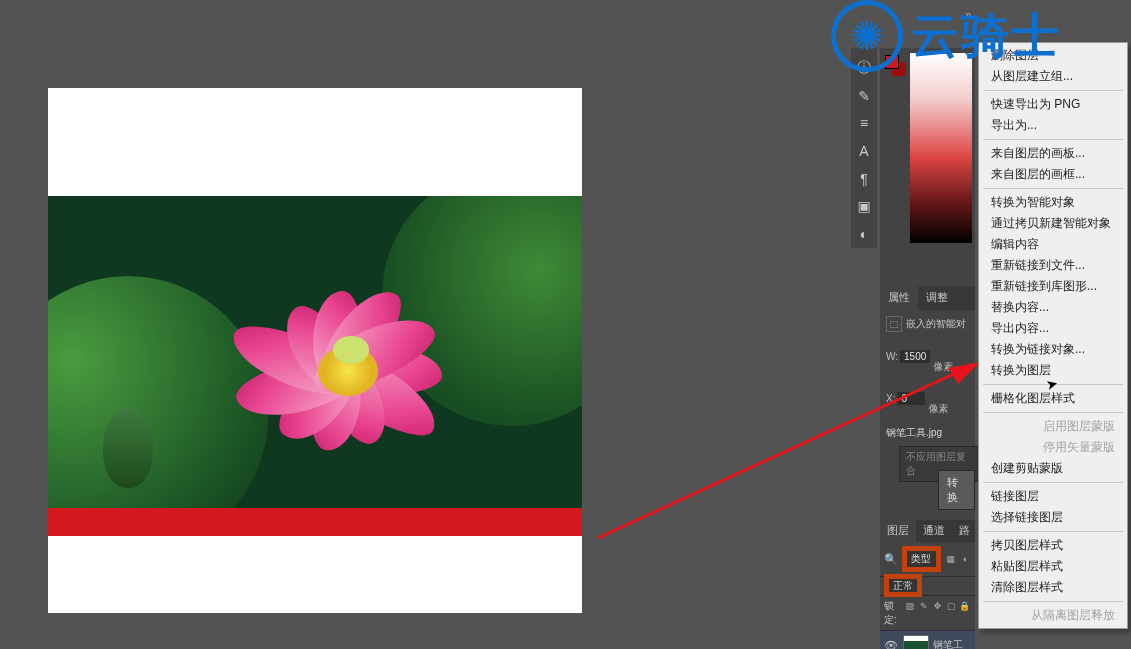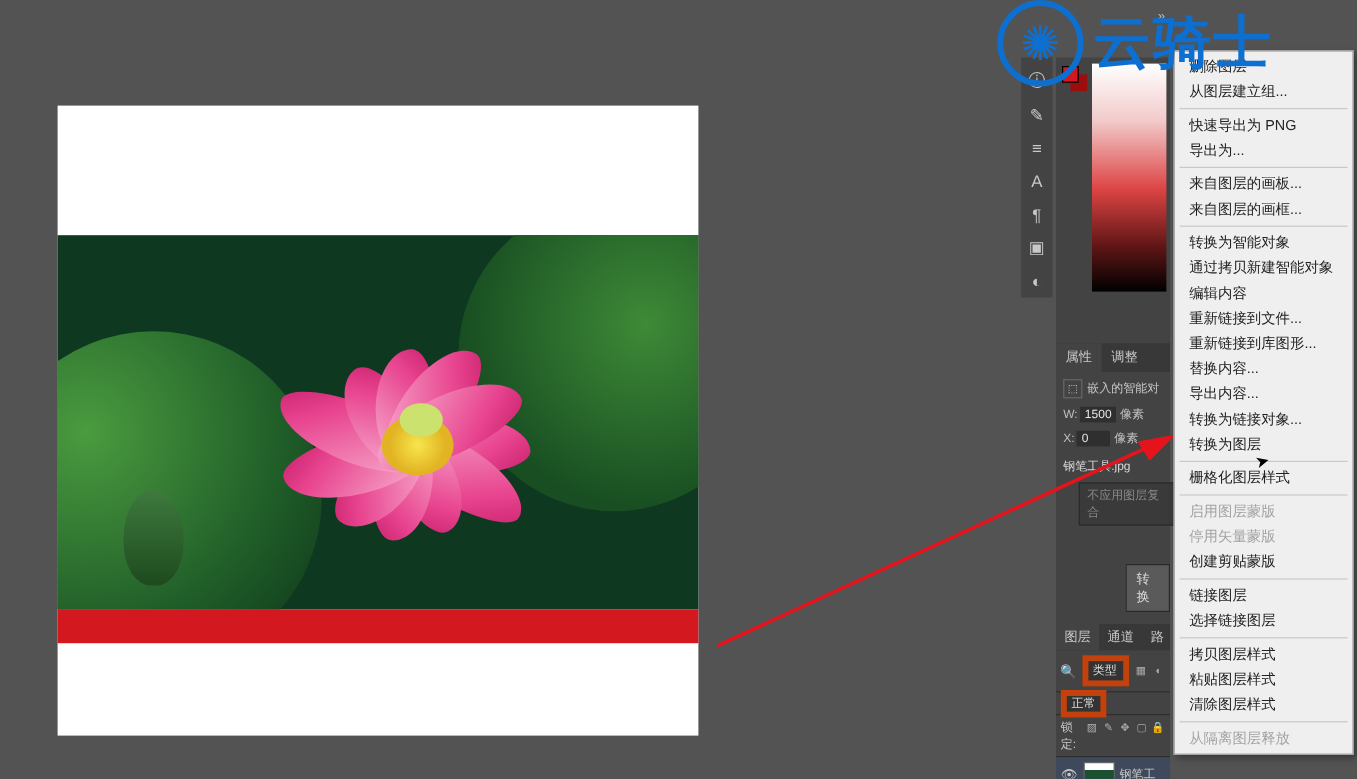--- a/index.html
+++ b/index.html
@@ -253,21 +253,21 @@
   justify-content: center;
   font-size: 9px;
 }
 .prop-label { color: #bfbfbf; margin-right: 2px; }
 .prop-val {
   background: #2f2f2f;
   padding: 1px 4px;
   color: #e6e6e6;
   min-width: 28px;
 }
-.prop-unit { margin-left: 3px; color: #bfbfbf; }
+.prop-unit { margin-left: 3px; color: #bfbfbf; margin-top: 22px; }
 .filename {
   margin-top: 10px;
   color: #d8d8d8;
   white-space: nowrap;
 }
 .btn-apply {
   margin-top: 6px;
   background: #3a3a3a;
   border: 1px solid #2a2a2a;
   color: #888;
@@ -390,21 +390,21 @@
   color: #222;
   font-size: 12px;
   padding: 2px 0;
 }
 .menu-item {
   padding: 2px 12px;
   cursor: default;
   white-space: nowrap;
 }
 .menu-item.enabled { color: #222; cursor: pointer; }
-.menu-item.disabled { color: #a3a3a3; }
+.menu-item.disabled { color: #a3a3a3; text-align: right; }
 .menu-sep {
   height: 1px;
   background: #c8c8c8;
   margin: 3px 4px;
 }
 .cursor-pointer {
   position: absolute;
   left: 1046px;
   top: 376px;
   z-index: 110;

